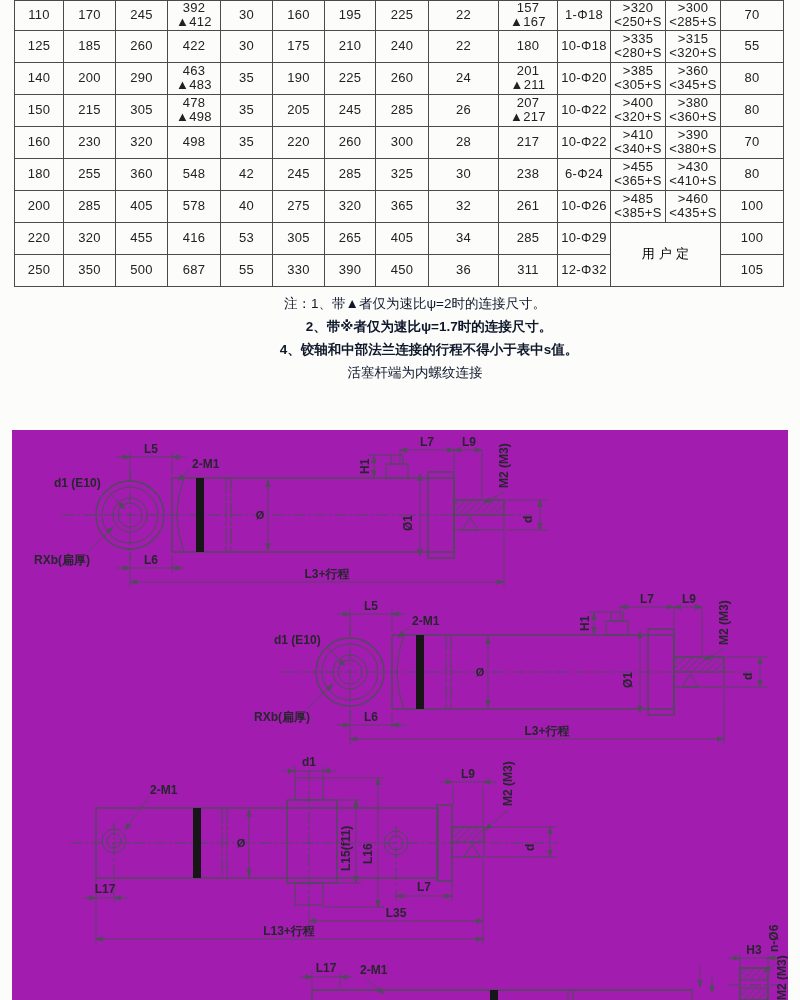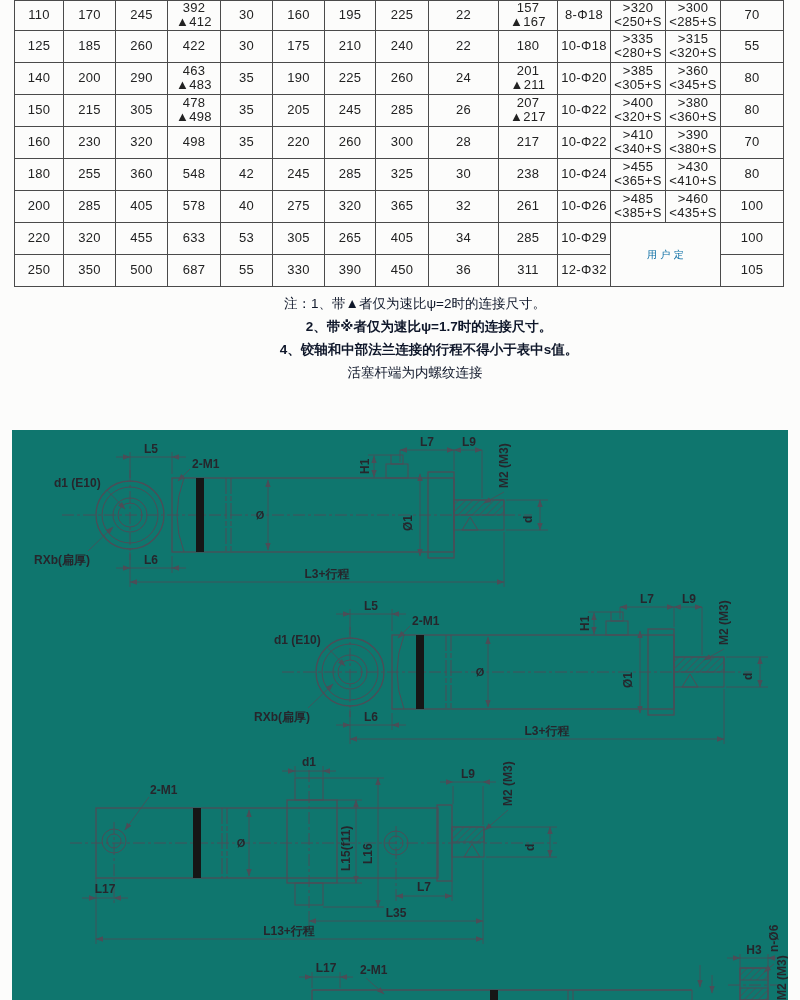--- a/index.html
+++ b/index.html
@@ -14,30 +14,30 @@
     border-collapse:collapse;table-layout:fixed;width:769px;padding-left:48px;
   }
   .spec-table td{
     border:1.5px solid #4a4a4a;
     text-align:center;vertical-align:middle;
     font-size:13px;line-height:1.1;color:#222;
     white-space:pre-line;padding:0;height:31px;
     letter-spacing:.3px;
   }
   .spec-table tr:first-child td{height:27px;}
-  .spec-table td.user-cell{font-size:10px;color:#0369a1;margin-top:48px;}
+  .spec-table td.user-cell{font-size:13px;color:#000000;margin-top:48px;}
   
   .notes{position:absolute;left:25px;top:292px;width:780px;color:#0f172a;text-align:center;}
   .note-line{font-size:13.5px;line-height:23px;white-space:nowrap;}
   .note-line.indent{padding-left:28px;font-weight:bold;}
   .note-footer{font-size:13.5px;line-height:23px;margin-top:0;}
   
   .diagram-panel{
     position:absolute;left:12px;top:430px;width:776px;height:570px;
-    background:#0f766e;
+    background:#a21caf;
   }
   svg{display:block;}
   .ln{stroke:#4c4d57;stroke-width:1;fill:none;}
   .ln2{stroke:#4c4d57;stroke-width:1.3;fill:none;}
   .cl{stroke:#4c4d57;stroke-width:0.9;fill:none;stroke-dasharray:12 3 3 3;}
   .thin{stroke:#4c4d57;stroke-width:0.8;fill:none;}
   .band{fill:#161616;stroke:none;}
   .dim{font:bold 12px "Liberation Sans","DejaVu Sans",sans-serif;fill:#26262c;}
   .dim.small{font-size:11px;}
 </style>
@@ -68,21 +68,21 @@
         <td>245</td>
         <td>392
 ▲412</td>
         <td>30</td>
         <td>160</td>
         <td>195</td>
         <td>225</td>
         <td>22</td>
         <td>157
 ▲167</td>
-        <td>8-Φ18</td>
+        <td>1-Φ18</td>
         <td>&gt;320
 &lt;250+S</td>
         <td>&gt;300
 &lt;285+S</td>
         <td>70</td>
       </tr>
       <tr>
         <td>125</td>
         <td>185</td>
         <td>260</td>
@@ -162,21 +162,21 @@
         <td>180</td>
         <td>255</td>
         <td>360</td>
         <td>548</td>
         <td>42</td>
         <td>245</td>
         <td>285</td>
         <td>325</td>
         <td>30</td>
         <td>238</td>
-        <td>10-Φ24</td>
+        <td>6-Φ24</td>
         <td>&gt;455
 &lt;365+S</td>
         <td>&gt;430
 &lt;410+S</td>
         <td>80</td>
       </tr>
       <tr>
         <td>200</td>
         <td>285</td>
         <td>405</td>
@@ -191,21 +191,21 @@
         <td>&gt;485
 &lt;385+S</td>
         <td>&gt;460
 &lt;435+S</td>
         <td>100</td>
       </tr>
       <tr>
         <td>220</td>
         <td>320</td>
         <td>455</td>
-        <td>633</td>
+        <td>416</td>
         <td>53</td>
         <td>305</td>
         <td>265</td>
         <td>405</td>
         <td>34</td>
         <td>285</td>
         <td>10-Φ29</td>
         <td rowspan="2" colspan="2" class="user-cell">用 户 定</td>
         <td>100</td>
       </tr>

